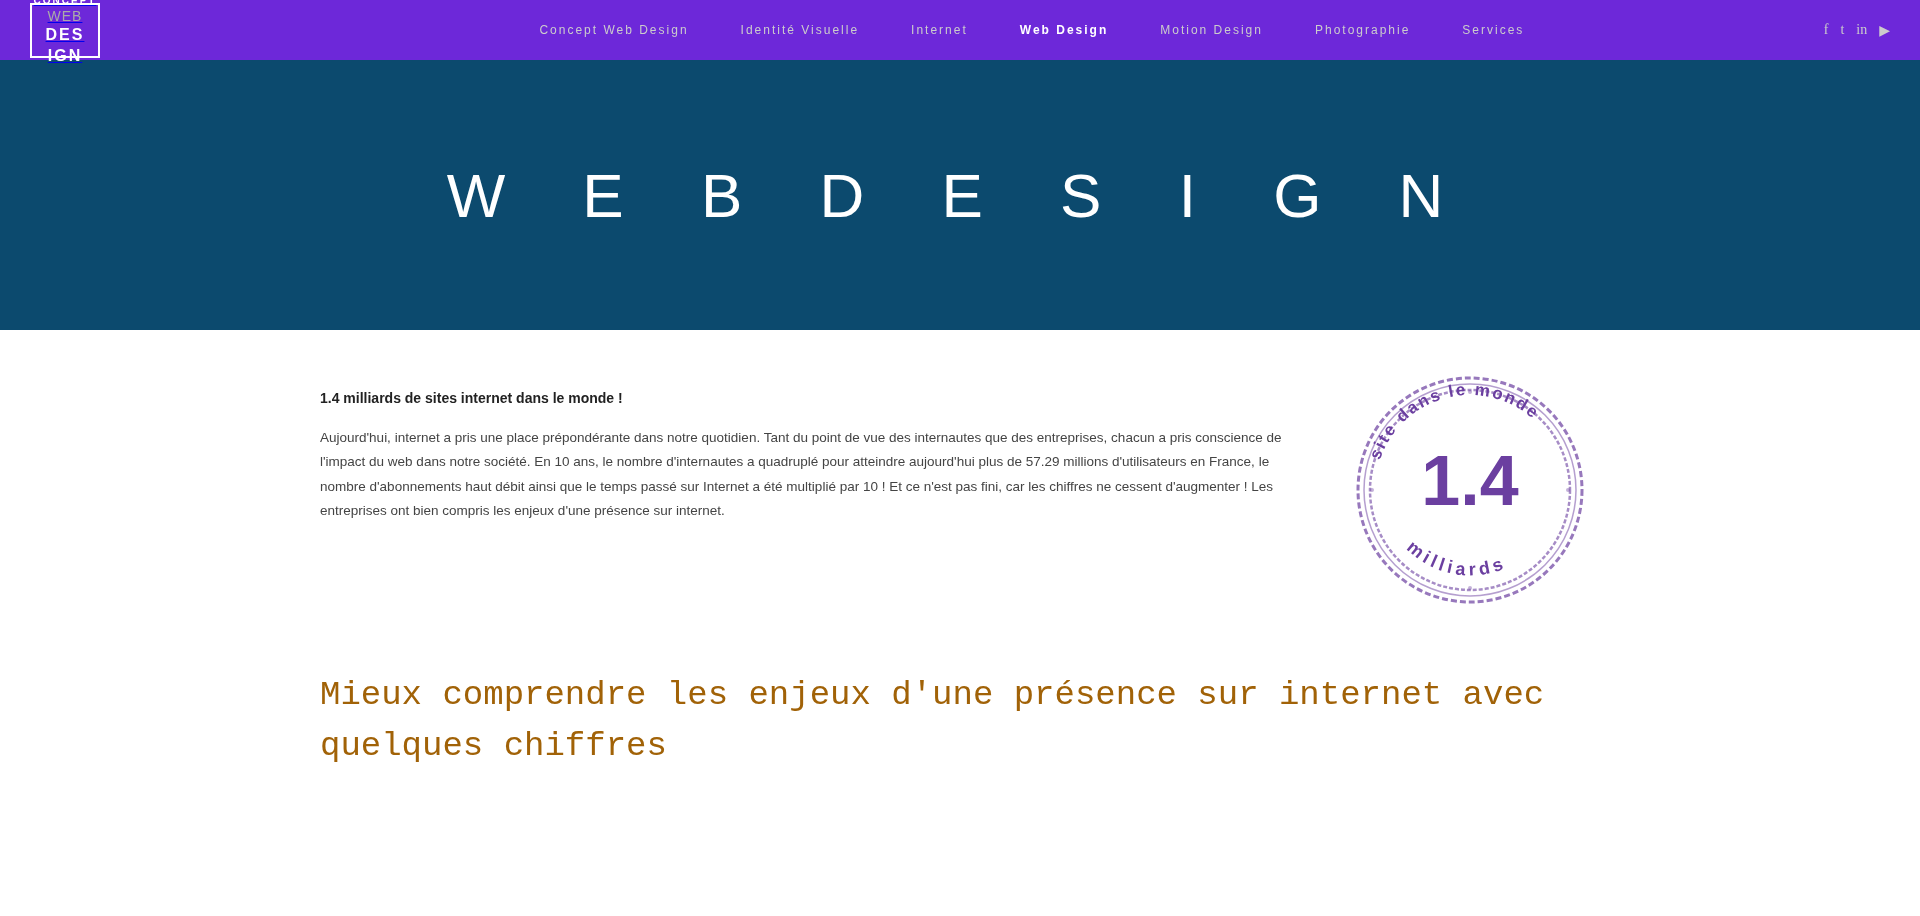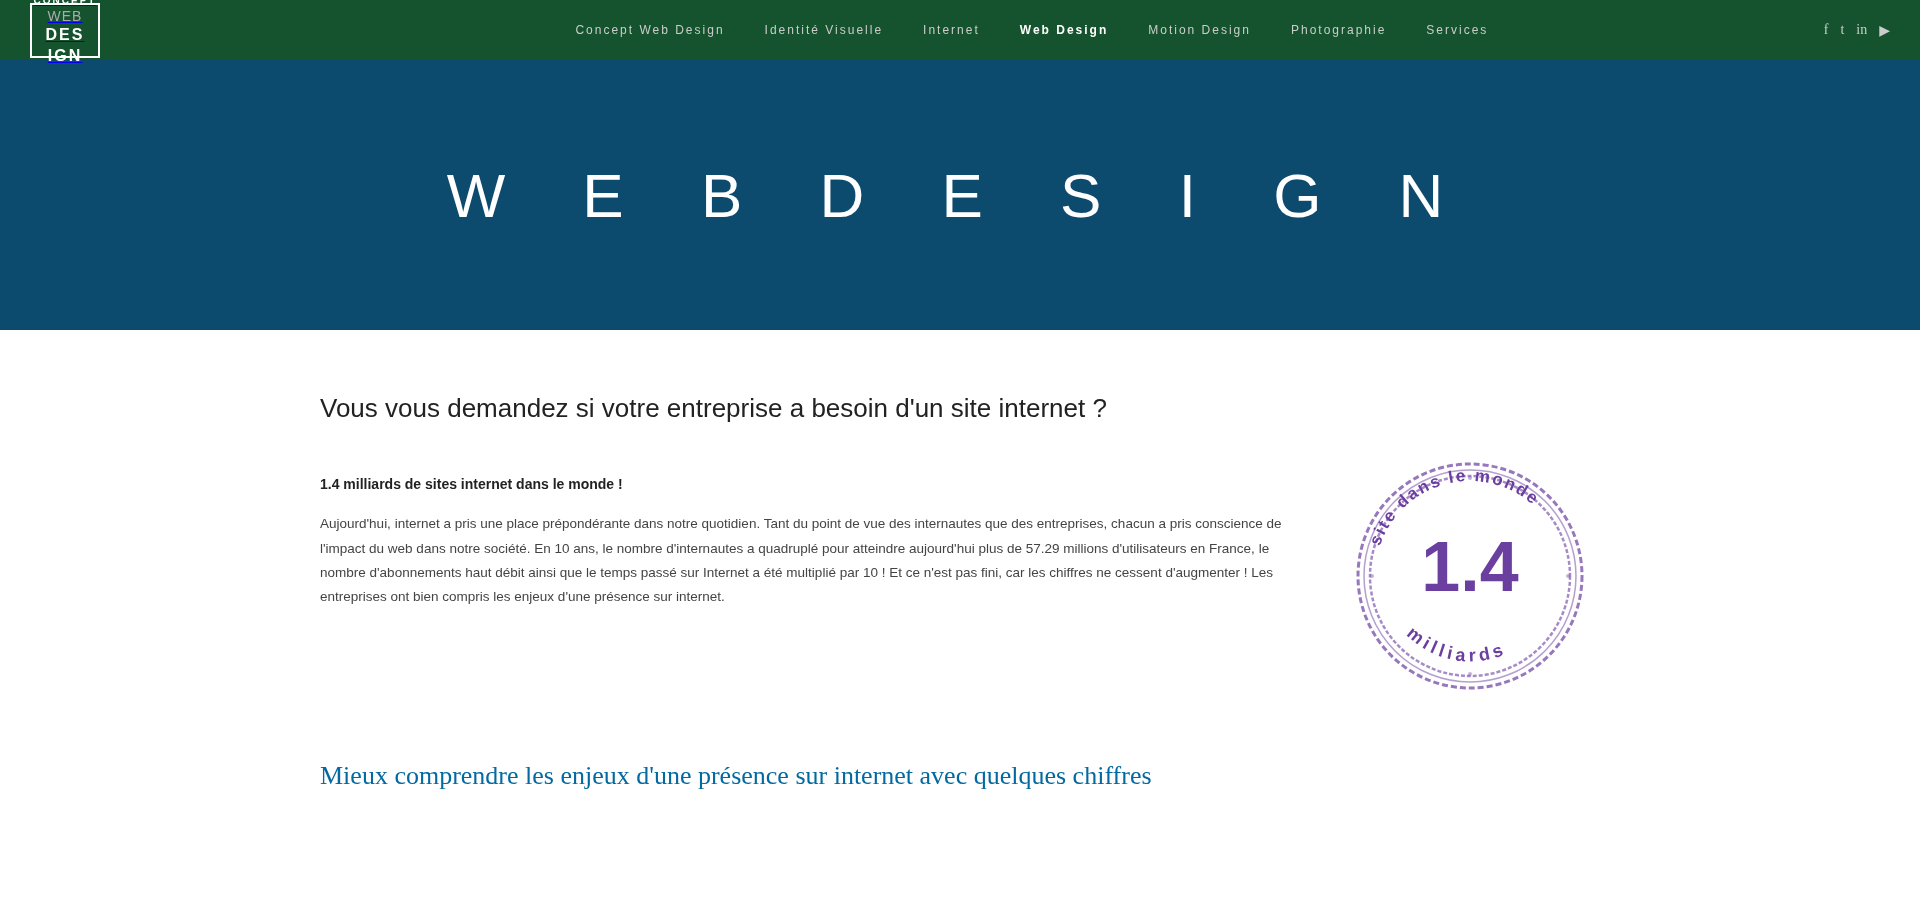--- a/index.html
+++ b/index.html
@@ -16,21 +16,21 @@
       min-height: 916px;
     }
 
     
     nav {
       position: fixed;
       top: 0;
       left: 0;
       width: 100%;
       height: 60px;
-      background: #14532d;
+      background: #6d28d9;
       display: flex;
       align-items: center;
       z-index: 100;
       padding: 0 30px;
     }
 
     .nav-logo {
       width: 70px;
       height: 55px;
       border: 2px solid #fff;
@@ -52,21 +52,21 @@
     }
 
     .nav-logo-text .line1 { font-size: 10px; font-weight: bold; letter-spacing: 2px; }
     .nav-logo-text .line2 { font-size: 14px; color: #aaa; }
     .nav-logo-text .line3 { font-size: 16px; font-weight: bold; letter-spacing: 2px; }
     .nav-logo-text .line4 { font-size: 16px; font-weight: bold; letter-spacing: 2px; }
 
     .nav-links {
       display: flex;
       align-items: center;
-      gap: 4px;
+      gap: 16px;
       flex: 1;
       justify-content: center;
       margin-left: 100px;
     }
 
     .nav-link {
       color: #ccc;
       text-decoration: none;
       font-size: 12px;
       font-family: Arial, sans-serif;
@@ -170,24 +170,24 @@
       width: 240px;
       height: 240px;
     }
 
     
     .section-understand {
       margin-top: 60px;
     }
 
     .section-understand h2 {
-      font-size: 26px;
-      font-family: Liberation Serif, serif;
+      font-size: 34px;
+      font-family: Liberation Mono, monospace;
       font-weight: normal;
-      color: #0369a1;
+      color: #a16207;
       line-height: 1.5;
     }
   </style>
 </head>
 <body>
 
 <nav>
   <a href="#">
     <div class="nav-logo">
       <div class="nav-logo-text">
@@ -216,23 +216,20 @@
     <span class="social-icon">▶</span>
   </div>
 </nav>
 
 <div class="hero">
   <h1 class="hero-title">W E B   D E S I G N</h1>
 </div>
 
 <div class="main-content">
 
-  <div class="section-question">
-    <h2>Vous vous demandez si votre entreprise a besoin d'un site internet ?</h2>
-  </div>
 
   <div class="content-row">
     <div class="text-block">
       <h3>1.4  milliards de sites internet dans le monde !</h3>
       <p>Aujourd'hui, internet a pris une place prépondérante dans notre quotidien. Tant du point de vue des internautes que des entreprises, chacun a pris conscience de l'impact du web dans notre société. En 10 ans, le nombre d'internautes a quadruplé pour atteindre aujourd'hui plus de 57.29 millions d'utilisateurs en France, le nombre d'abonnements haut débit ainsi que le temps passé sur Internet a été multiplié par 10 !  Et ce n'est pas fini, car les chiffres ne cessent d'augmenter ! Les entreprises ont bien compris les enjeux d'une présence sur internet.</p>
     </div>
 
     <div class="stamp-container">
       <svg class="stamp" viewBox="0 0 240 240">
 

